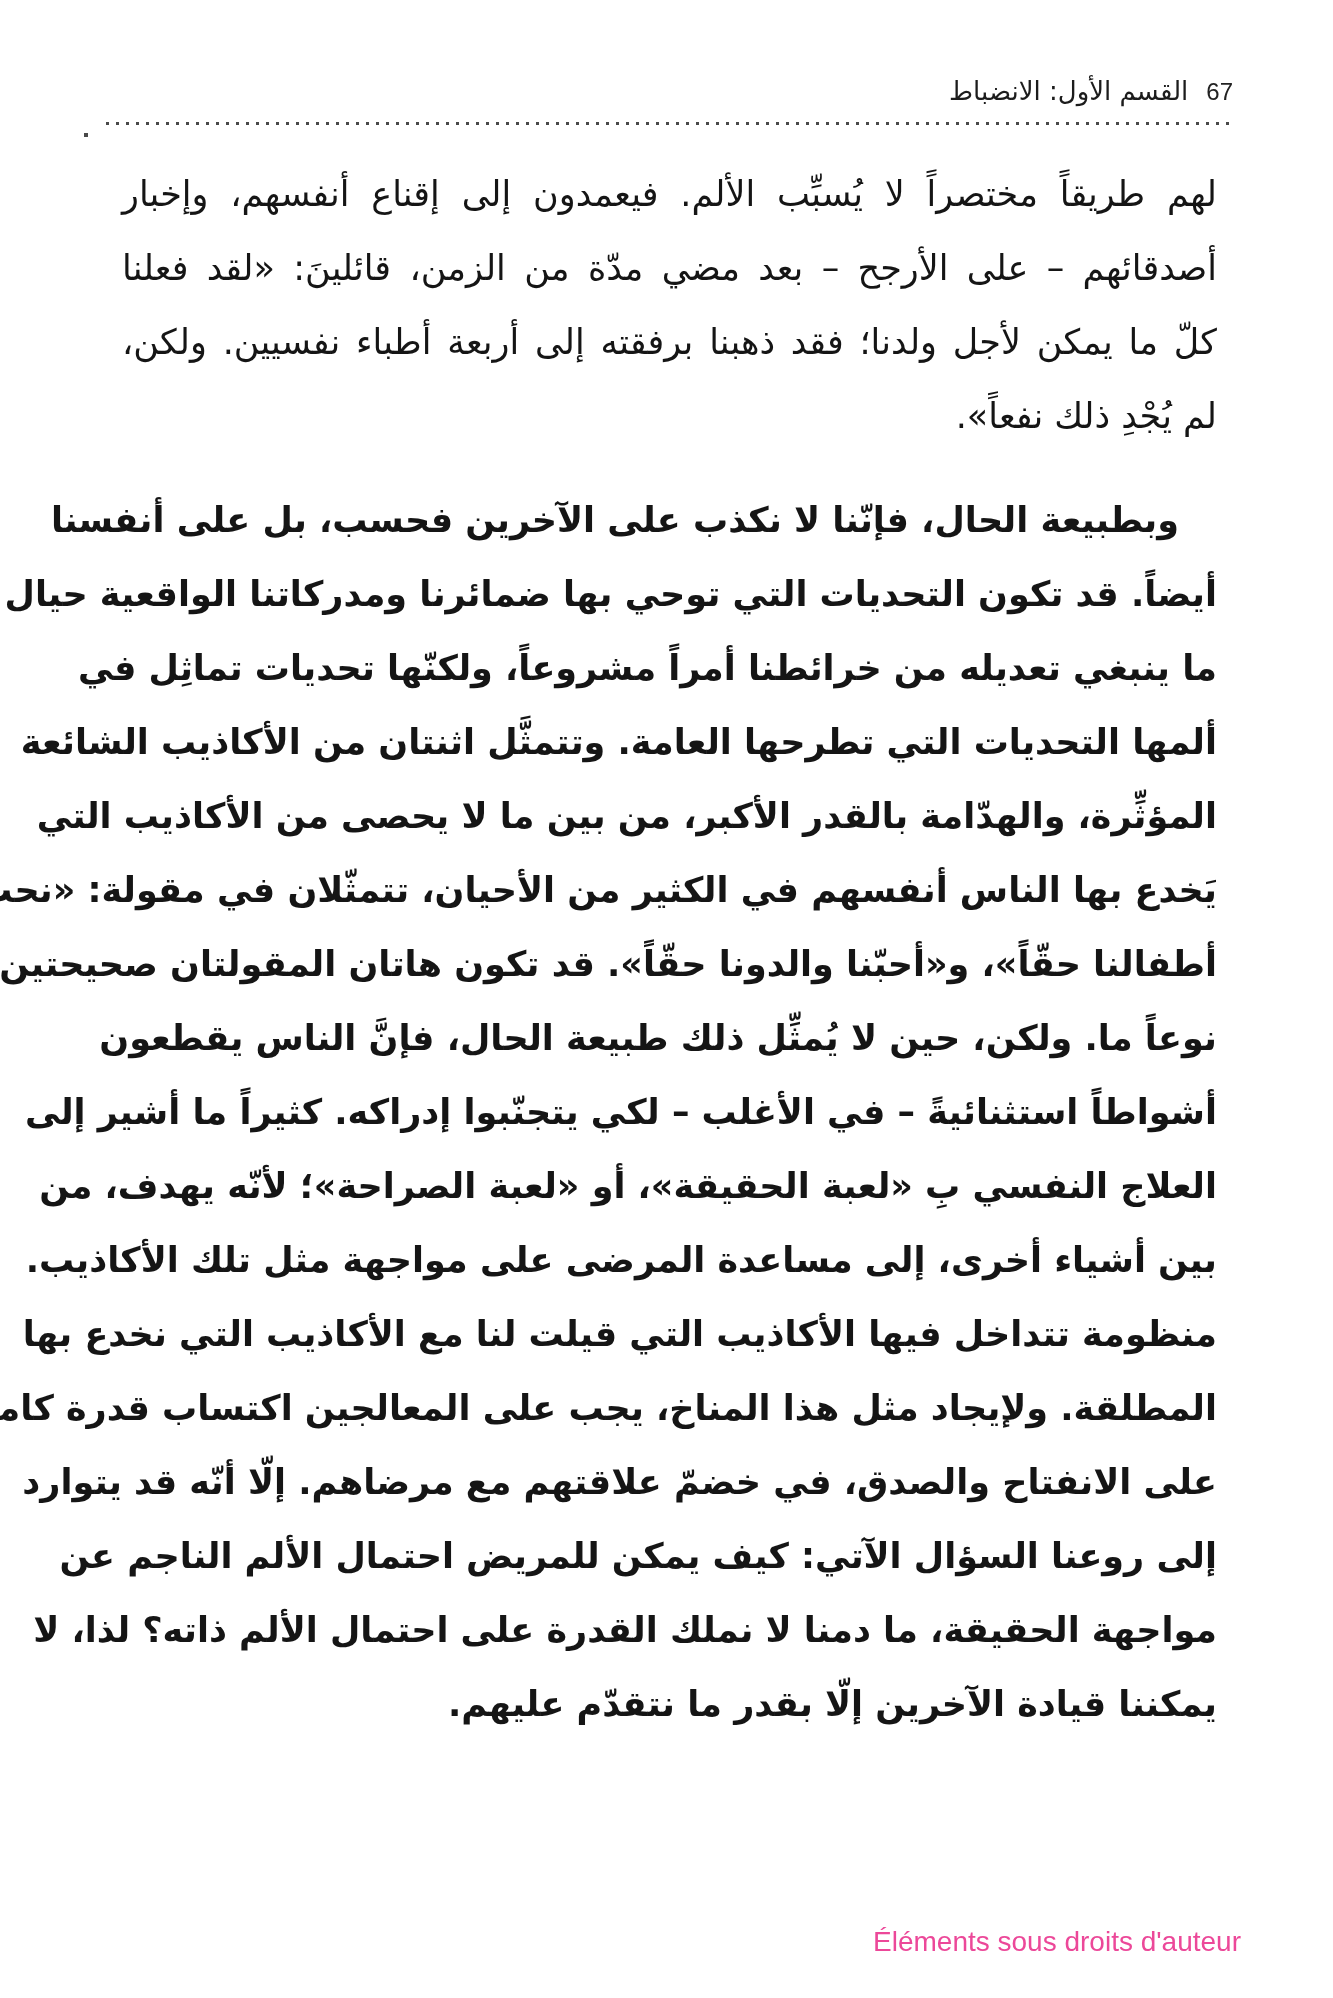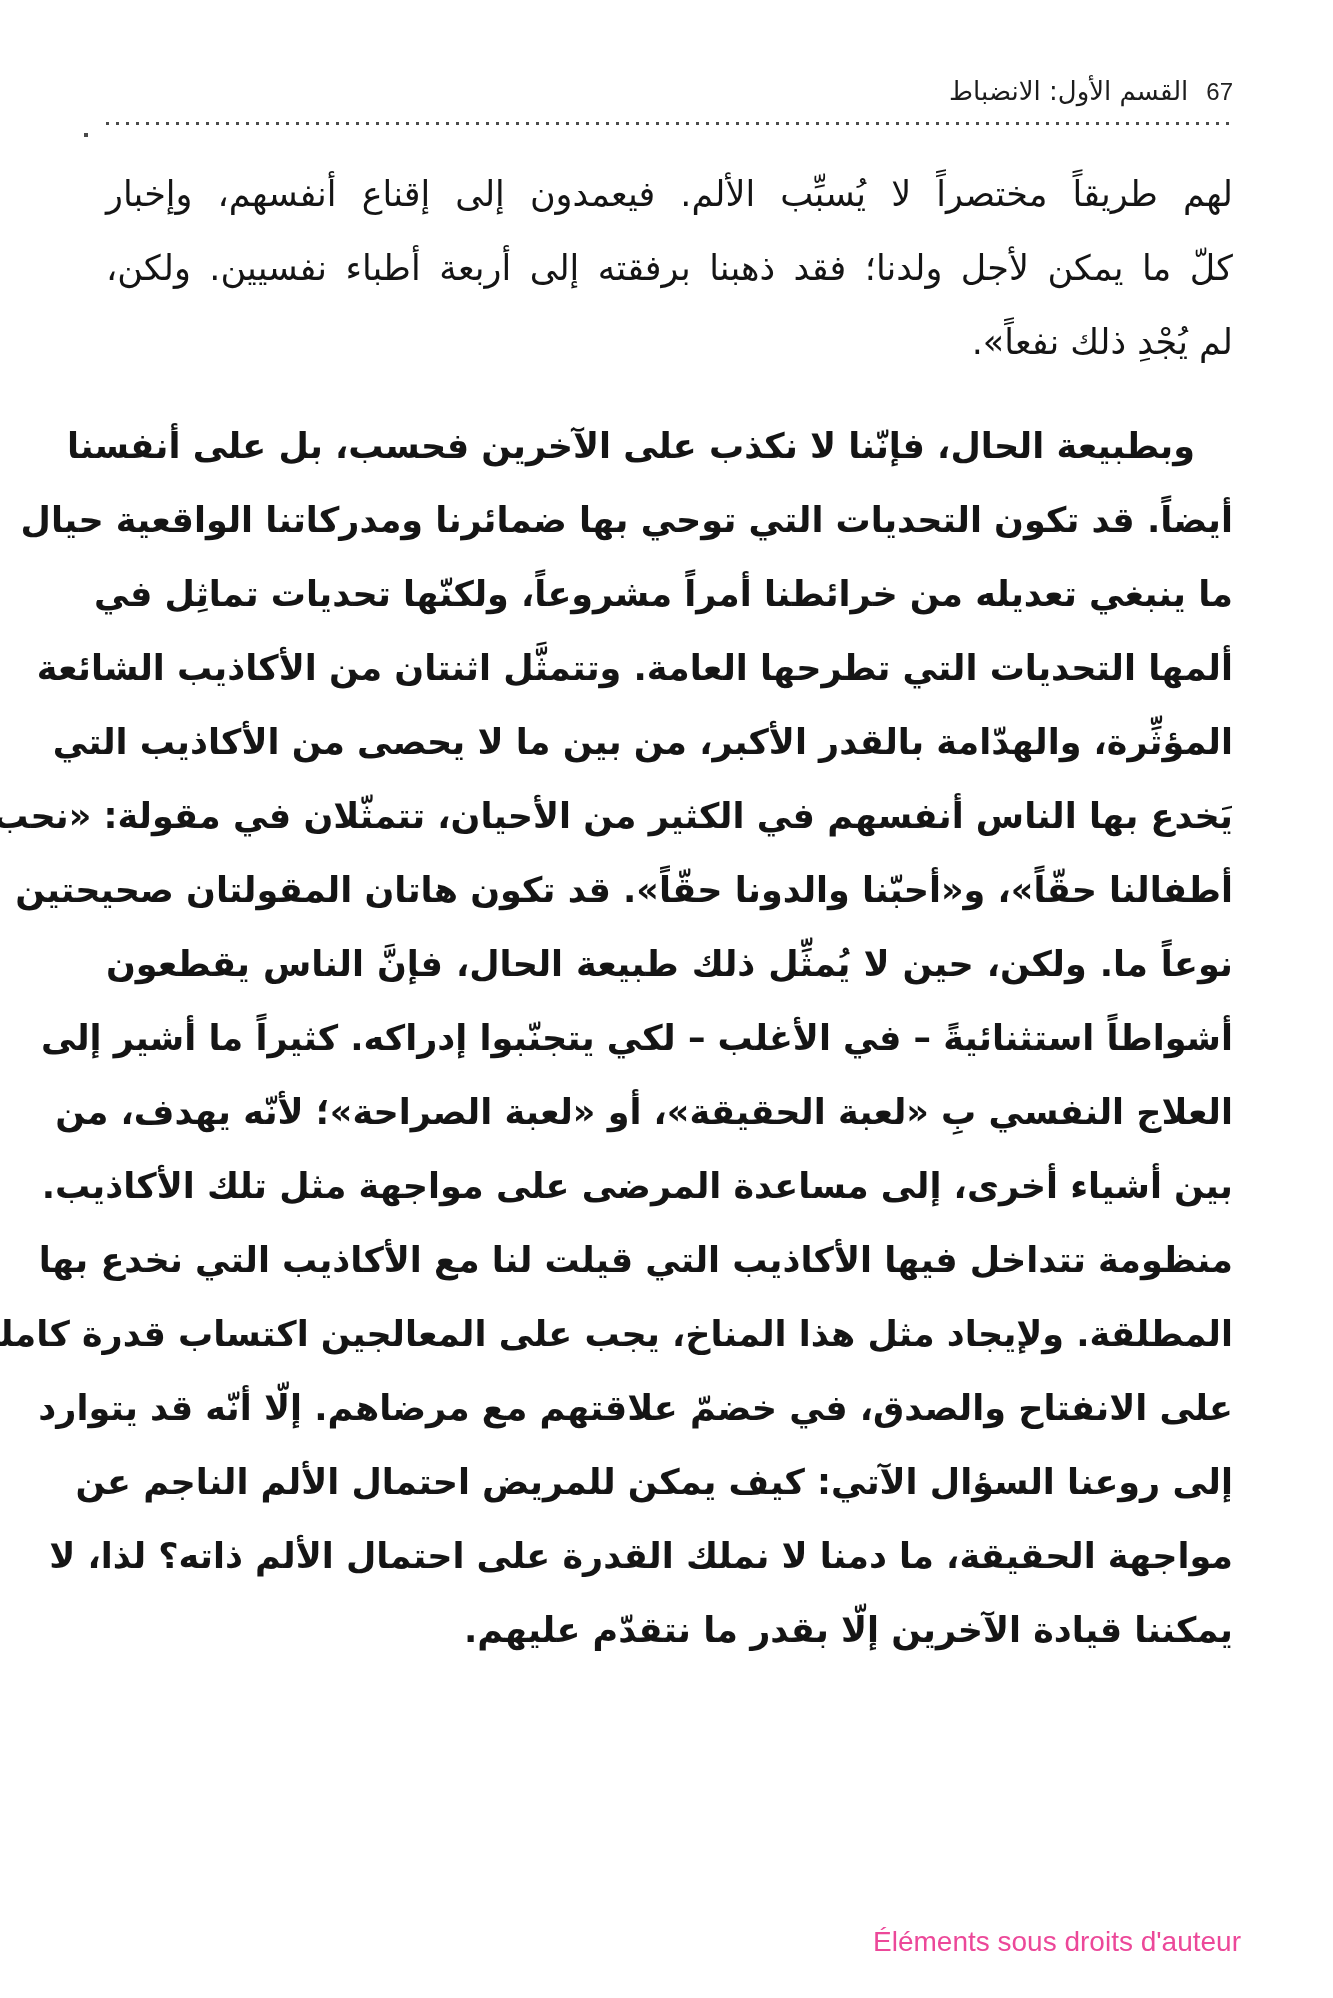--- a/index.html
+++ b/index.html
@@ -53,21 +53,21 @@
     top: 11px;
     width: 4px;
     height: 4px;
     background: #4a4a4a;
   }
   .body-text {
     direction: rtl;
     margin-top: 32px;
     color: #151515;
   }
-  .para { margin: 0; padding: 0; }
+  .para { margin: 16px; padding: 0; }
   .para + .para { margin-top: 30px; font-weight: bold; }
   .line {
     font-size: 35px;
     line-height: 74px;
     height: 74px;
     text-align: justify;
     text-align-last: justify;
     white-space: nowrap;
     direction: rtl;
   }
@@ -98,20 +98,21 @@
     </div>
 
     <div class="divider">
       <span class="stray-dot"></span>
     </div>
 
     <div class="body-text">
 
       <div class="para">
         <div class="line">لهم طريقاً مختصراً لا يُسبِّب الألم. فيعمدون إلى إقناع أنفسهم، وإخبار</div>
+        <div class="line">أصدقائهم – على الأرجح – بعد مضي مدّة من الزمن، قائلينَ: «لقد فعلنا</div>
         <div class="line">كلّ ما يمكن لأجل ولدنا؛ فقد ذهبنا برفقته إلى أربعة أطباء نفسيين. ولكن،</div>
         <div class="line last">لم يُجْدِ ذلك نفعاً».</div>
       </div>
 
       <div class="para">
         <div class="line indent">وبطبيعة الحال، فإنّنا لا نكذب على الآخرين فحسب، بل على أنفسنا</div>
         <div class="line">أيضاً. قد تكون التحديات التي توحي بها ضمائرنا ومدركاتنا الواقعية حيال</div>
         <div class="line">ما ينبغي تعديله من خرائطنا أمراً مشروعاً، ولكنّها تحديات تماثِل في</div>
         <div class="line">ألمها التحديات التي تطرحها العامة. وتتمثَّل اثنتان من الأكاذيب الشائعة</div>
         <div class="line">المؤثِّرة، والهدّامة بالقدر الأكبر، من بين ما لا يحصى من الأكاذيب التي</div>

